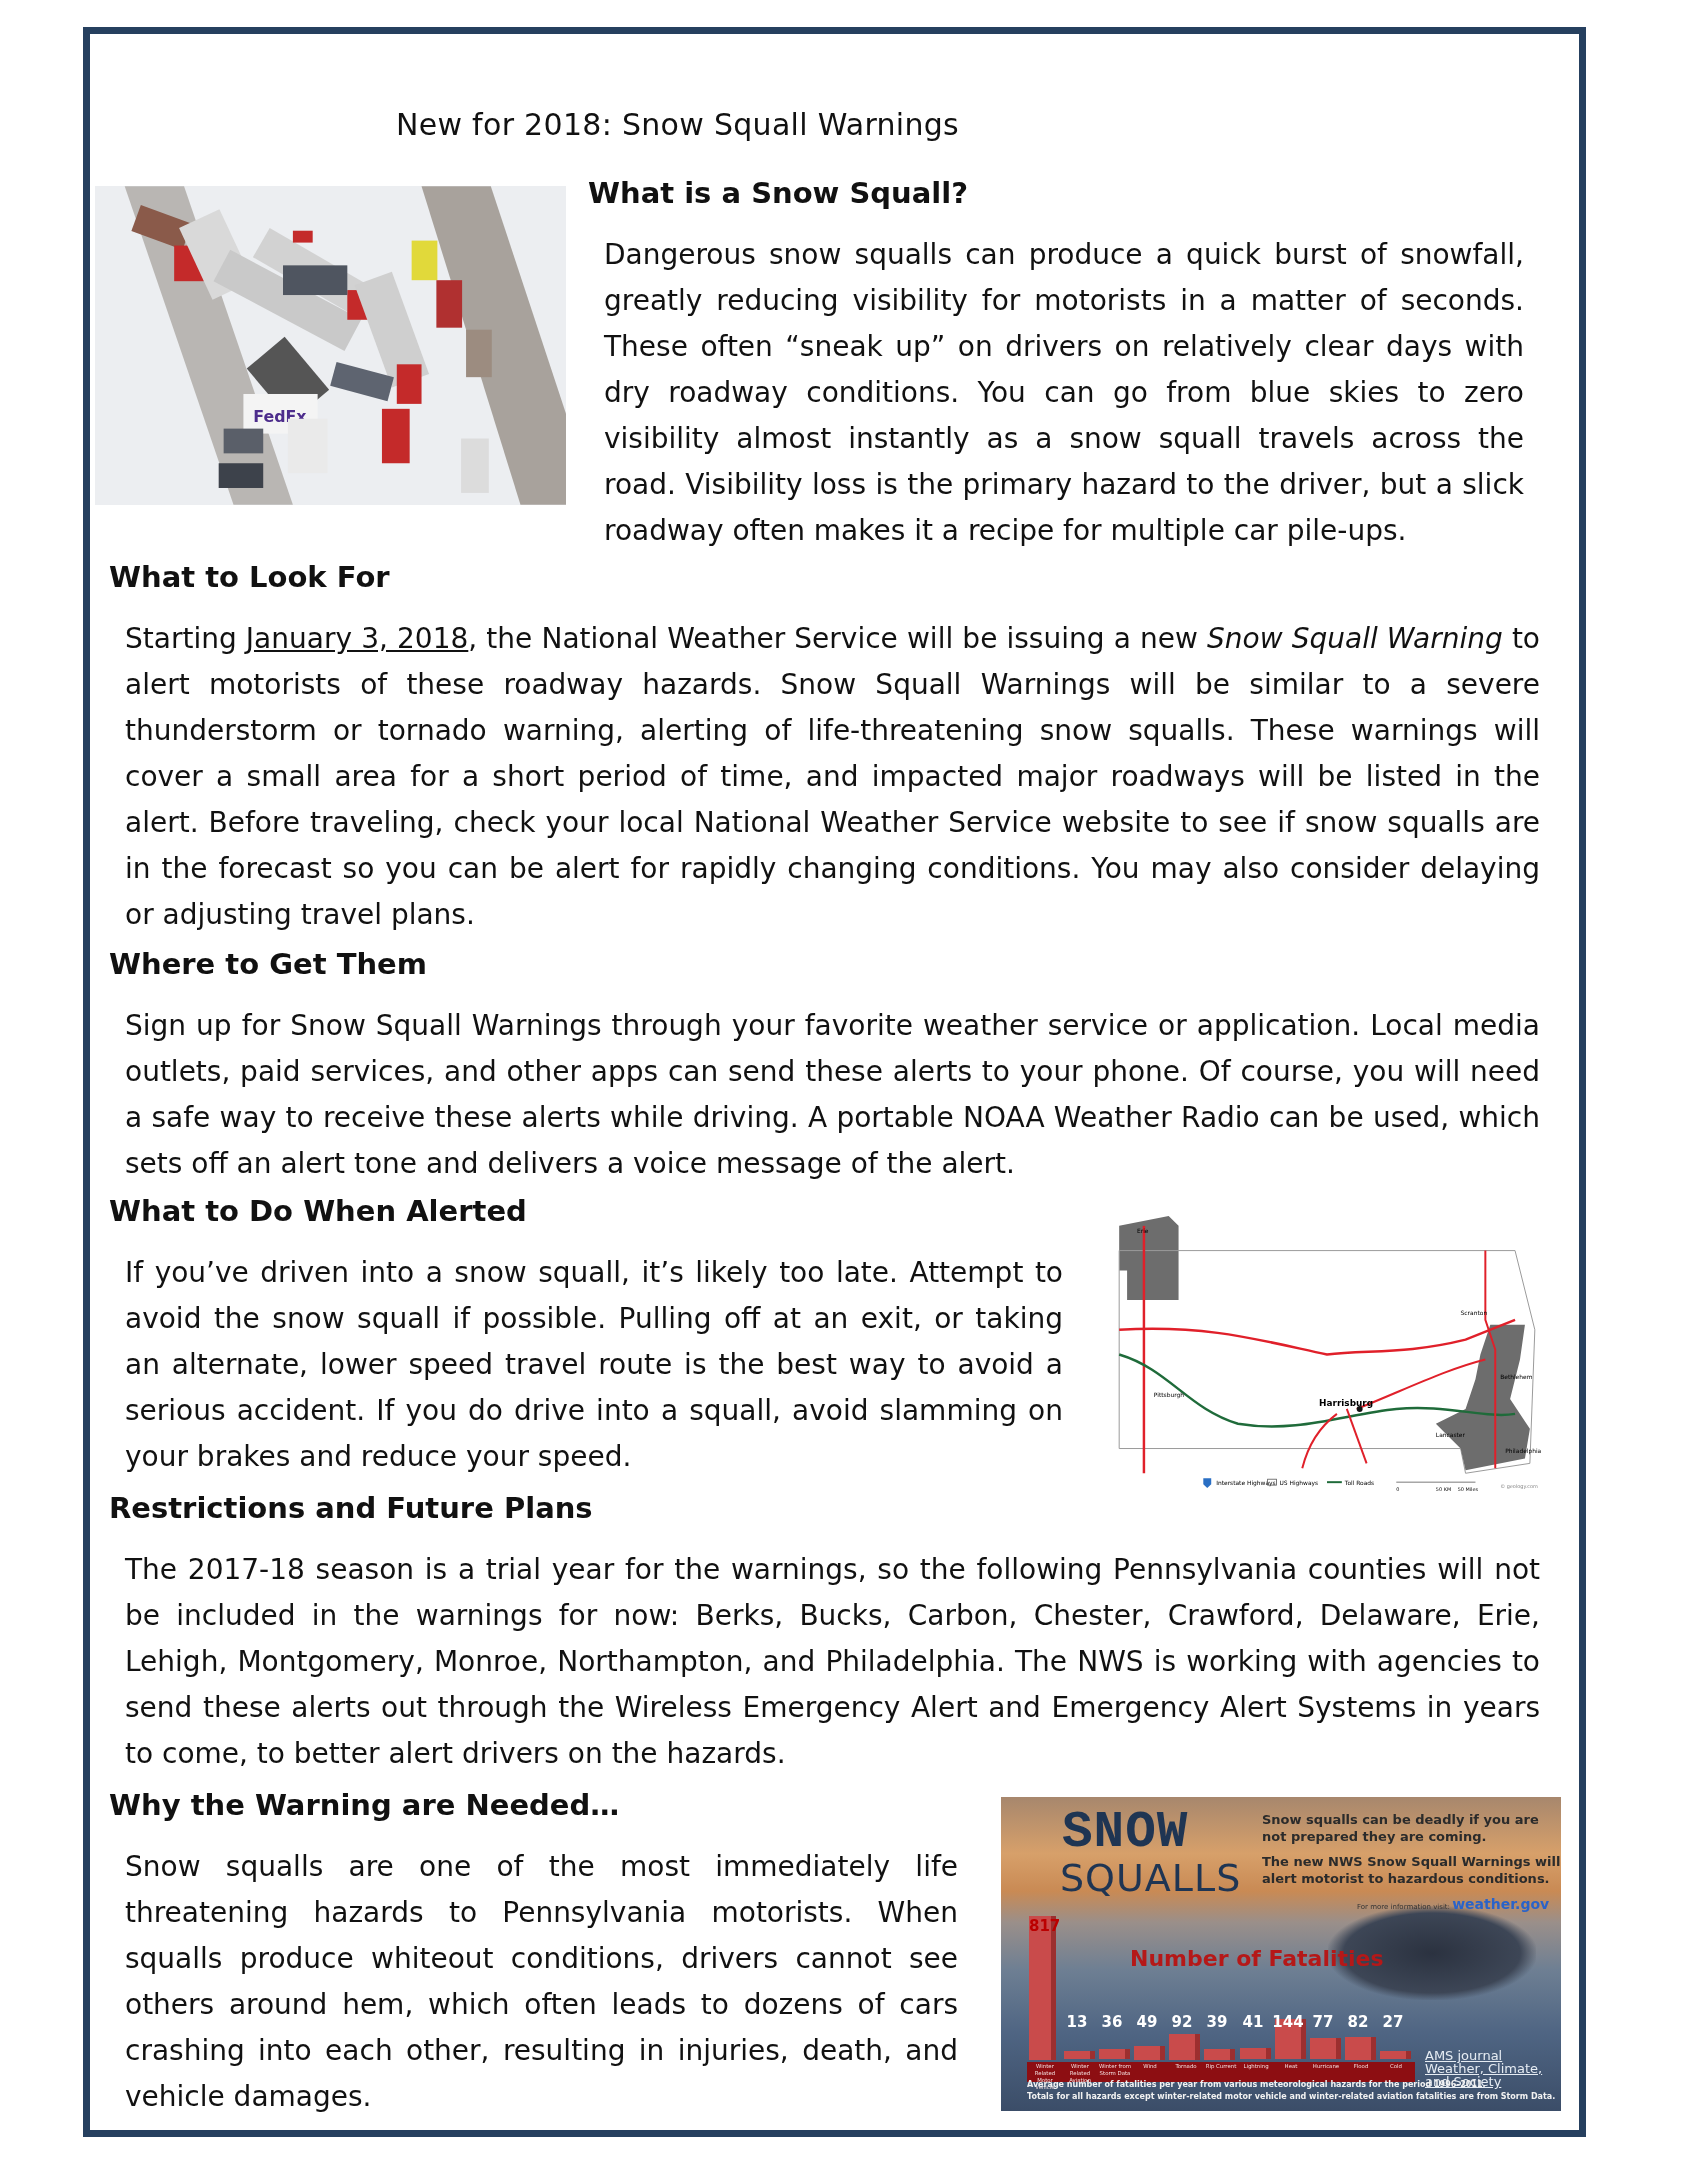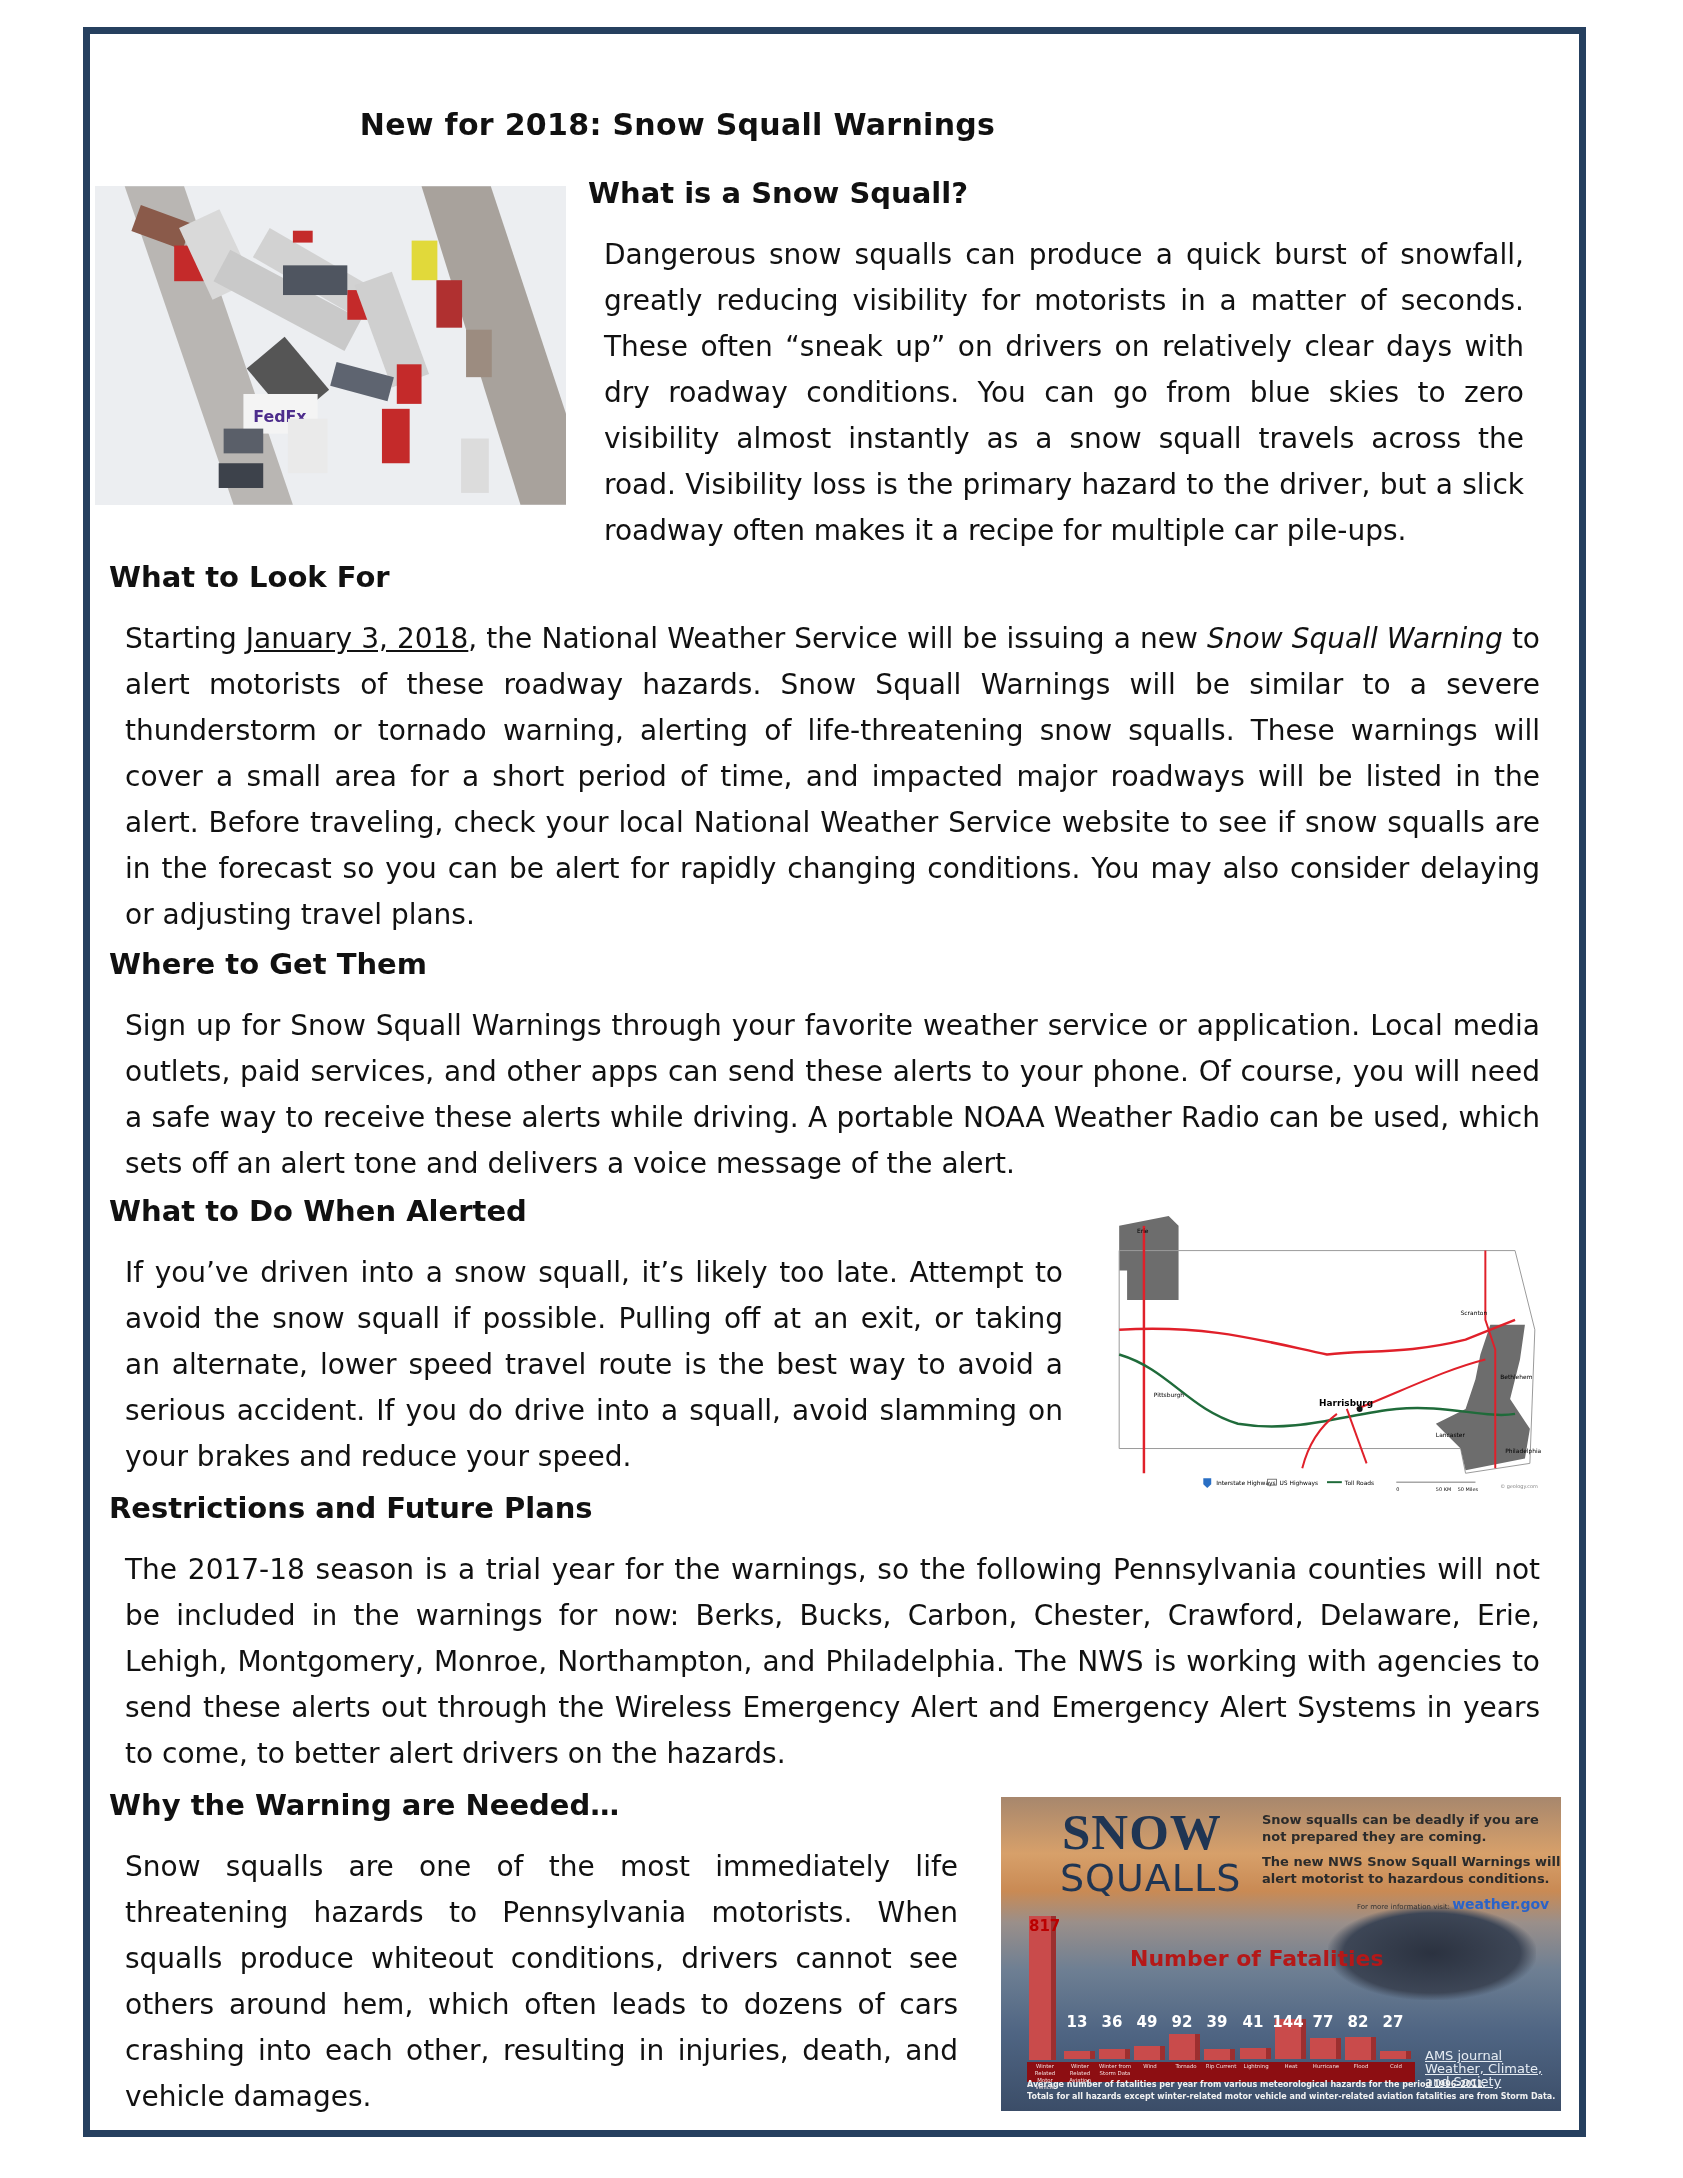--- a/index.html
+++ b/index.html
@@ -1,31 +1,31 @@
 <!DOCTYPE html>
 <html><head>
 <meta charset="utf-8">
 <style>
   html, body { margin:0; padding:0; background:#ffffff; }
   body { width:1683px; height:2178px; position:relative; overflow:hidden;
          font-family:"DejaVu Sans", sans-serif; color:#111; }
   .frame { position:absolute; left:83px; top:27px; width:1489px; height:2096px;
            border:7px solid #26405f; box-sizing:content-box; }
   .title { position:absolute; left:0; top:107px; width:1355px; text-align:center;
-           font-weight:bold; font-size:30px; letter-spacing:0.3px; }
+           font-weight:normal; font-size:30px; letter-spacing:0.3px; }
   .block { position:absolute; font-size:28px; line-height:46px; text-align:justify; }
   .block h2 { margin:0; font-size:29px; font-weight:bold; line-height:46px; }
   .block p { margin:16px; }
   .u { text-decoration:underline; }
   .i { font-style:italic; }
   .photo { position:absolute; left:95px; top:186px; width:471px; height:319px; overflow:hidden; background:#eef0f2; }
   .map { position:absolute; left:1109px; top:1211px; width:438px; height:287px; background:#fff; }
   .info { position:absolute; left:1001px; top:1797px; width:560px; height:314px; overflow:hidden;
           background:linear-gradient(180deg,#a7876d 0%,#d7a06a 18%,#c98a54 30%,#9a8f8a 40%,#6e7f93 55%,#4f6583 75%,#3b4d68 100%); }
-  .info .snow1 { position:absolute; left:61px; top:8px; font-family:Liberation Serif, serif; font-weight:bold;
+  .info .snow1 { position:absolute; left:61px; top:8px; font-family:Liberation Mono, monospace; font-weight:bold;
                  font-size:51px; color:#1f3553; letter-spacing:1px; line-height:55px; }
   .info .snow2 { position:absolute; left:59px; top:59px; font-weight:normal; font-size:38px; color:#1f3553; letter-spacing:1px; }
   .info .msg { position:absolute; left:248px; top:14px; font-size:13px; font-weight:bold; color:#2b2b2b; line-height:17px; }
   .info .msg p { margin:0 0 8px 13px; }
   .info .visit { position:absolute; left:356px; top:99px; font-size:7px; color:#333; }
   .info .visit b { font-size:14px; color:#2a63c9; }
   .info .fat-title { position:absolute; left:129px; top:149px; font-weight:bold; font-size:22px; color:#b51818; }
   .info .source { position:absolute; left:424px; top:252px; font-size:13px; color:#e6ecf3; line-height:13px;text-decoration:underline; }
   .info .foot { position:absolute; left:26px; top:282px; font-size:8px; color:#f2f2f2; line-height:12px; font-weight:bold; }
   .info .catbar { position:absolute; left:26px; top:265px; width:388px; height:20px; background:#8d0e12; }

